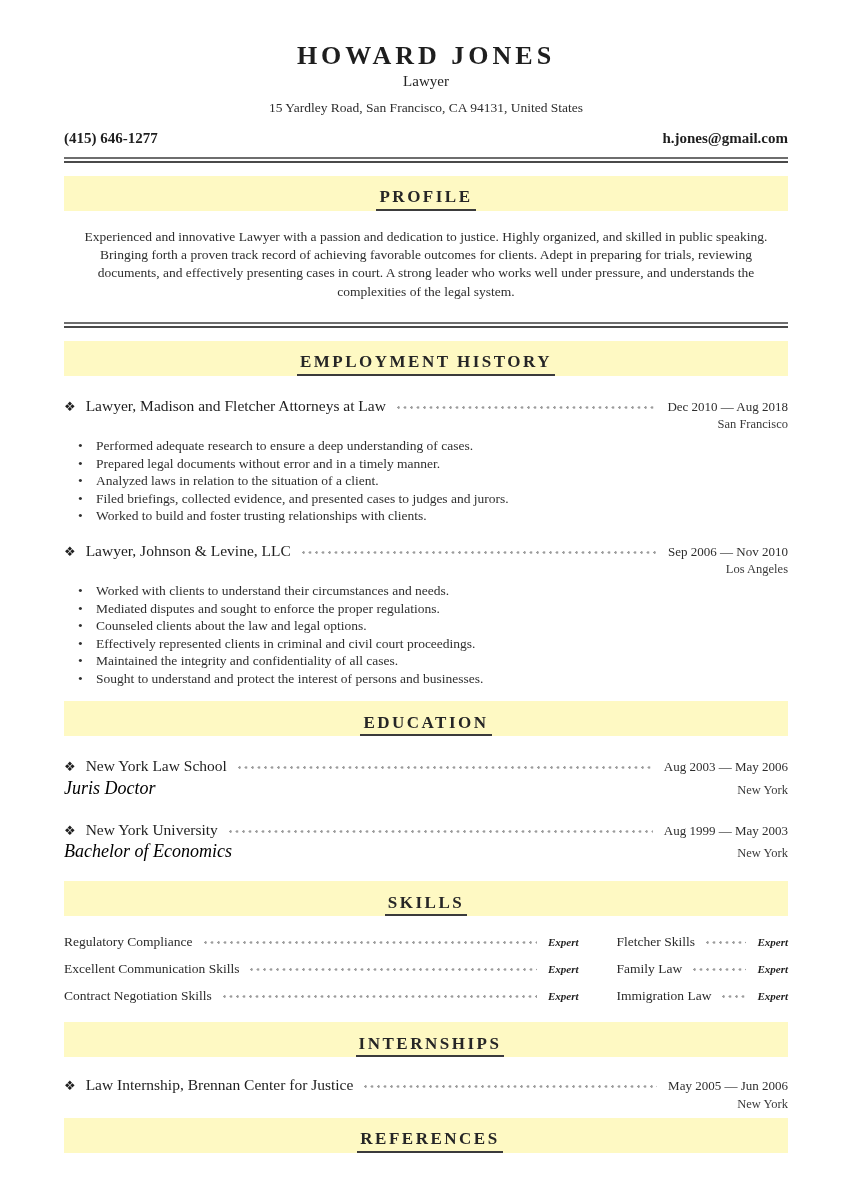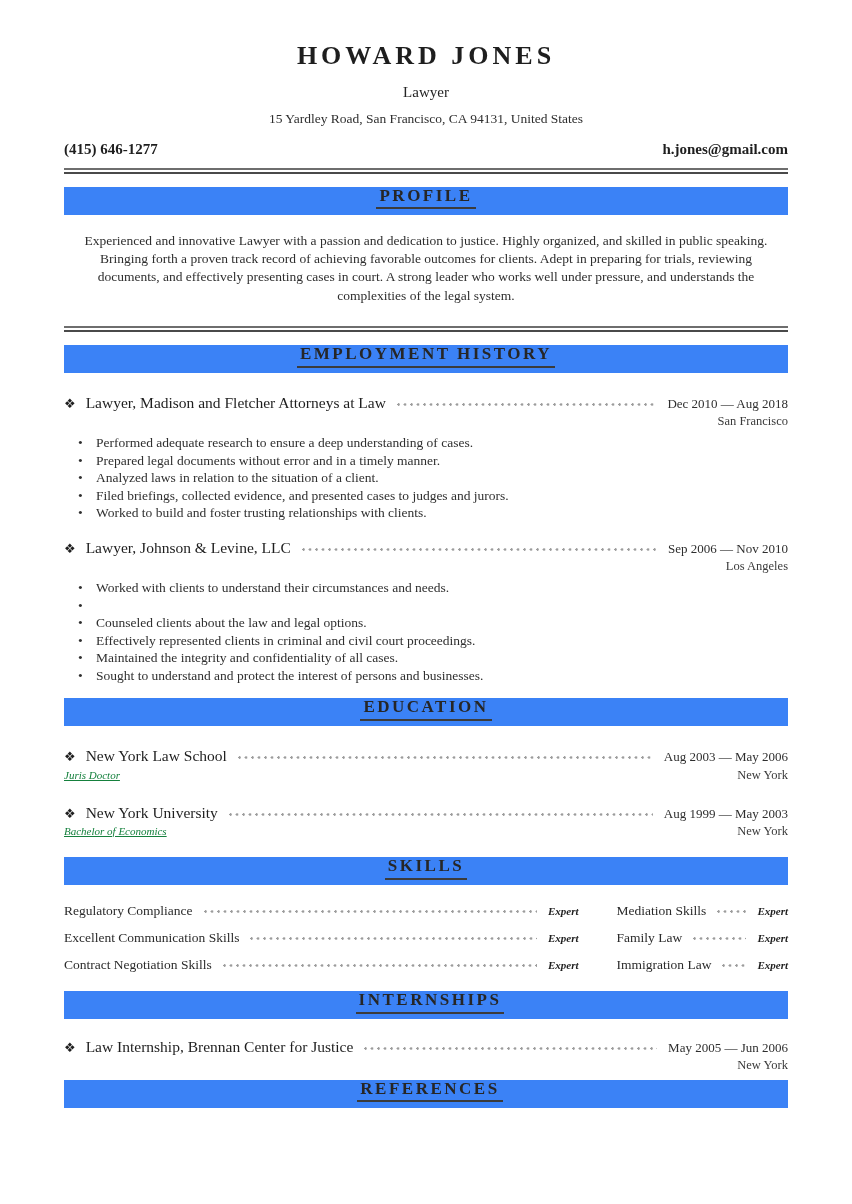--- a/index.html
+++ b/index.html
@@ -10,35 +10,35 @@
     color: #262626;
     overflow: hidden;
     box-sizing: border-box;
     padding: 42px 64px 0 64px;
   }
   
   .name {
     text-align: center; font-size: 26px; font-weight: 700;
     letter-spacing: 4px; line-height: 1.1; color: #1e1e1e;
   }
-  .role { text-align: center; font-size: 15px; margin-top: 12px; line-height: 1.25; color: #242424; }
+  .role { text-align: center; font-size: 15px; margin-top: 1px; line-height: 1.25; color: #242424; }
   .address { text-align: center; font-size: 13.5px; margin-top: 9px; line-height: 1.3; color: #2e2e2e; }
   .contact-row {
     display: flex; justify-content: space-between; align-items: baseline;
     margin-top: 12px; font-size: 15px; font-weight: 700; line-height: 1.25; color: #1e1e1e;
   }
   .dline {
     margin-top: 9px; height: 2px;
     border-top: 2px solid #6e6e6e; border-bottom: 2px solid #4a4a4a;
   }
   .dline.after-profile { margin-top: 21px; }
   
   .band {
-    background: #3b82f6; height: 28px;
-    display: flex; align-items: flex-start; justify-content: center;
+    background: #fef9c3; height: 35px;
+    display: flex; align-items: flex-end; justify-content: center;
   }
   .band-title {
     font-size: 17px; font-weight: 700; letter-spacing: 2.5px; color: #262626;
     border-bottom: 2px solid #3b3b3b; padding: 0 3px 2px 3px; line-height: 1.1;
   }
   .band.mt13 { margin-top: 13px; }
   .band.mt14 { margin-top: 14px; }
   .band.mt17 { margin-top: 17px; padding-left: 8px; }
   .band.mt18 { margin-top: 18px; }
   .band.mt6  { margin-top: 6px; padding-left: 8px; }
@@ -56,21 +56,21 @@
   .marker { font-size: 13px; color: #1f1f1f; margin-right: 10px; line-height: 1; }
   .entry-title { font-size: 15.5px; font-weight: 400; color: #1e1e1e; line-height: 1.3; white-space: nowrap; }
   .leader {
     flex: 1 1 auto; min-width: 24px; height: 3px; margin: 0 11px;
     background-image: radial-gradient(circle at 1.5px 1.5px, #9c9c9c 1.1px, transparent 1.45px);
     background-size: 6.5px 3px; background-repeat: repeat-x;
     position: relative; top: -2px;
   }
   .entry-dates { font-size: 13px; color: #2e2e2e; white-space: nowrap; line-height: 1.3; }
   .entry-sub { display: flex; justify-content: space-between; align-items: baseline; line-height: 1.3; }
-  .entry-degree { font-size: 11px; font-style: italic; color: #15803d; text-decoration: underline; }
+  .entry-degree { font-size: 18px; font-style: italic; color: #000000; }
   .entry-location { font-size: 12.5px; color: #3a3a3a; margin-left: auto; }
   ul.bullets { list-style: none; margin: 5px 0 0 0; padding: 0 0 0 14px; }
   ul.bullets li { display: flex; font-size: 13.5px; line-height: 17.5px; color: #2f2f2f; }
   .bullet-dot { width: 18px; flex: 0 0 18px; color: #2f2f2f; }
   
   .skills-grid {
     margin-top: 17px;
     display: grid; grid-template-columns: 1fr; grid-template-rows: repeat(3, auto);
     grid-auto-flow: column; column-gap: 38px; row-gap: 9px;
   }
@@ -148,20 +148,21 @@
     <div class="entry-sub">
       <span class="entry-location">Los Angeles</span>
     </div>
     <ul class="bullets">
       <li>
           <span class="bullet-dot">•</span>
           <span>Worked with clients to understand their circumstances and needs.</span>
         </li>
       <li>
           <span class="bullet-dot">•</span>
+          <span>Mediated disputes and sought to enforce the proper regulations.</span>
         </li>
       <li>
           <span class="bullet-dot">•</span>
           <span>Counseled clients about the law and legal options.</span>
         </li>
       <li>
           <span class="bullet-dot">•</span>
           <span>Effectively represented clients in criminal and civil court proceedings.</span>
         </li>
       <li>
@@ -219,21 +220,21 @@
       <span class="skill-name">Excellent Communication Skills</span>
       <span class="leader"></span>
       <span class="skill-level">Expert</span>
     </div>
     <div class="skill-row">
       <span class="skill-name">Contract Negotiation Skills</span>
       <span class="leader"></span>
       <span class="skill-level">Expert</span>
     </div>
     <div class="skill-row">
-      <span class="skill-name">Mediation Skills</span>
+      <span class="skill-name">Fletcher Skills</span>
       <span class="leader"></span>
       <span class="skill-level">Expert</span>
     </div>
     <div class="skill-row">
       <span class="skill-name">Family Law</span>
       <span class="leader"></span>
       <span class="skill-level">Expert</span>
     </div>
     <div class="skill-row">
       <span class="skill-name">Immigration Law</span>

